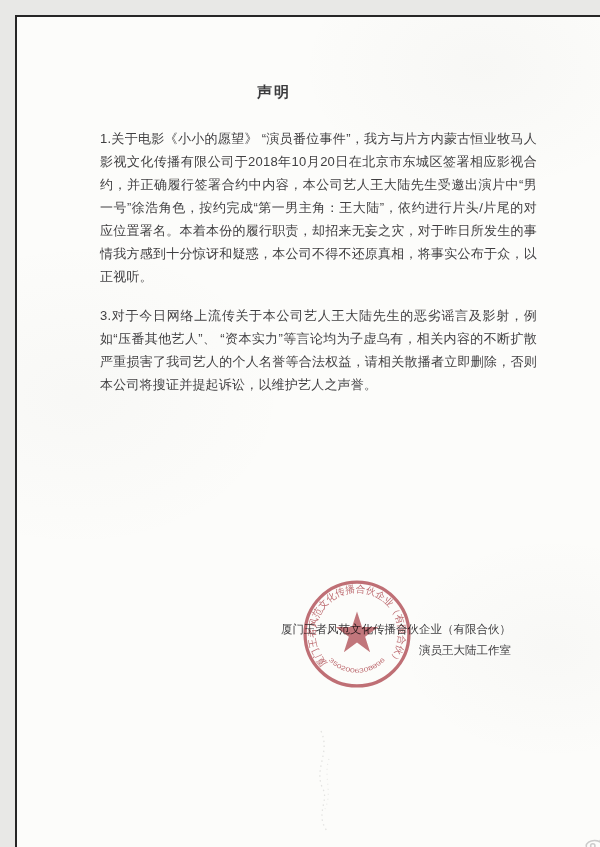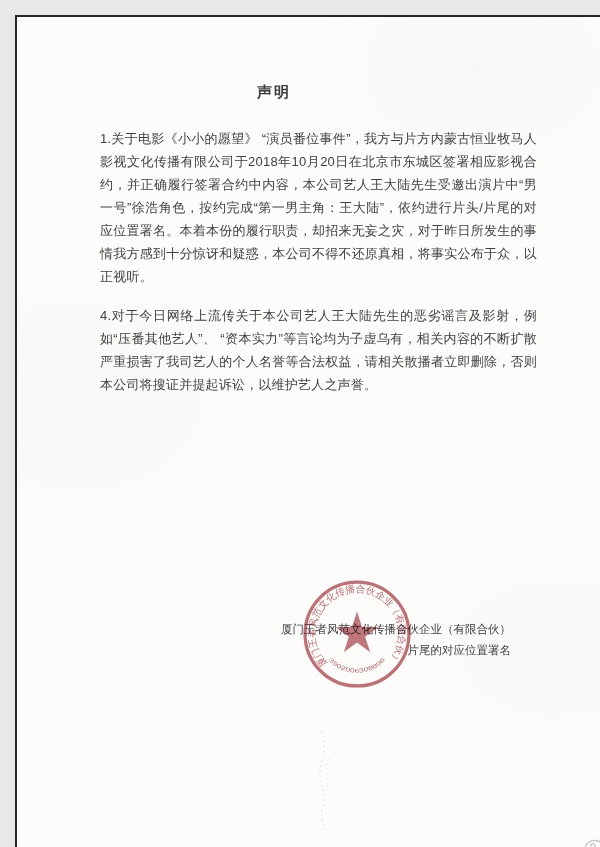--- a/index.html
+++ b/index.html
@@ -63,26 +63,26 @@
 </style>
 </head>
 <body>
 
 <div class="sheet">
 
   <h1 class="doc-title">声明</h1>
 
   <div class="doc-body">
     <p>1.关于电影《小小的愿望》 “演员番位事件”，我方与片方内蒙古恒业牧马人影视文化传播有限公司于2018年10月20日在北京市东城区签署相应影视合约，并正确履行签署合约中内容，本公司艺人王大陆先生受邀出演片中“男一号”徐浩角色，按约完成“第一男主角：王大陆”，依约进行片头/片尾的对应位置署名。本着本份的履行职责，却招来无妄之灾，对于昨日所发生的事情我方感到十分惊讶和疑惑，本公司不得不还原真相，将事实公布于众，以正视听。</p>
-    <p>4.对于今日网络上流传关于本公司艺人王大陆先生的恶劣谣言及影射，例如“压番其他艺人”、 “资本实力”等言论均为子虚乌有，相关内容的不断扩散严重损害了我司艺人的个人名誉等合法权益，请相关散播者立即删除，否则本公司将搜证并提起诉讼，以维护艺人之声誉。</p>
+    <p>3.对于今日网络上流传关于本公司艺人王大陆先生的恶劣谣言及影射，例如“压番其他艺人”、 “资本实力”等言论均为子虚乌有，相关内容的不断扩散严重损害了我司艺人的个人名誉等合法权益，请相关散播者立即删除，否则本公司将搜证并提起诉讼，以维护艺人之声誉。</p>
   </div>
 
   <div class="sig-block">
     <div>厦门王者风范文化传播合伙企业（有限合伙）</div>
-    <div>片尾的对应位置署名</div>
+    <div>演员王大陆工作室</div>
   </div>
 
   <svg class="seal" viewBox="0 0 110 110">
     <g fill="none" stroke="#ad4149" opacity="0.82">
       <circle cx="55" cy="56" r="51" stroke-width="3.2"></circle>
     </g>
     <polygon points="55,34 59.9,49.2 75.9,49.2 63,58.6 67.9,73.8 55,64.4 42.1,73.8 47,58.6 34.1,49.2 50.1,49.2" fill="#ad4149" opacity="0.78"></polygon>
     <defs>
       <path id="ringPath" d="M 26 85 A 41 41 0 1 1 84 85"></path>
       <path id="serialPath" d="M 25.9 80.4 A 38 38 0 0 0 84.1 80.4"></path>

